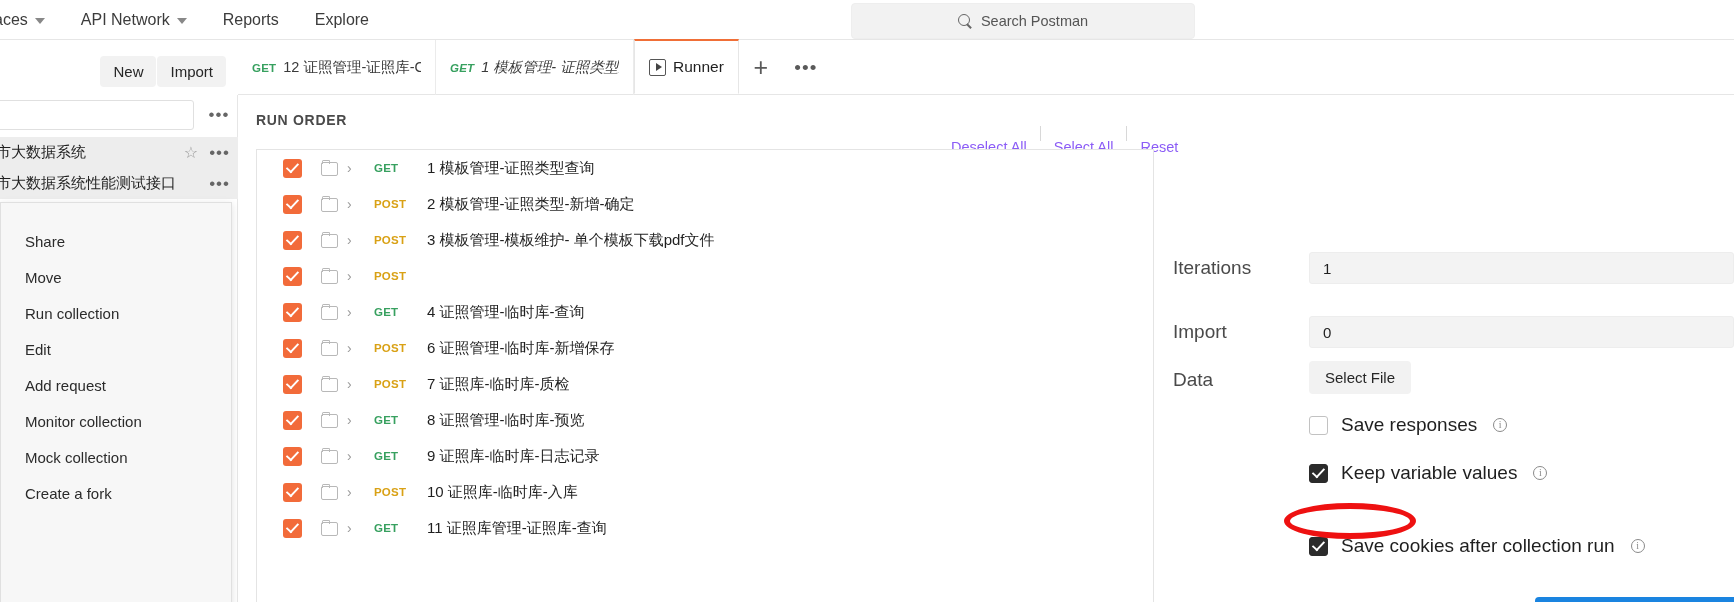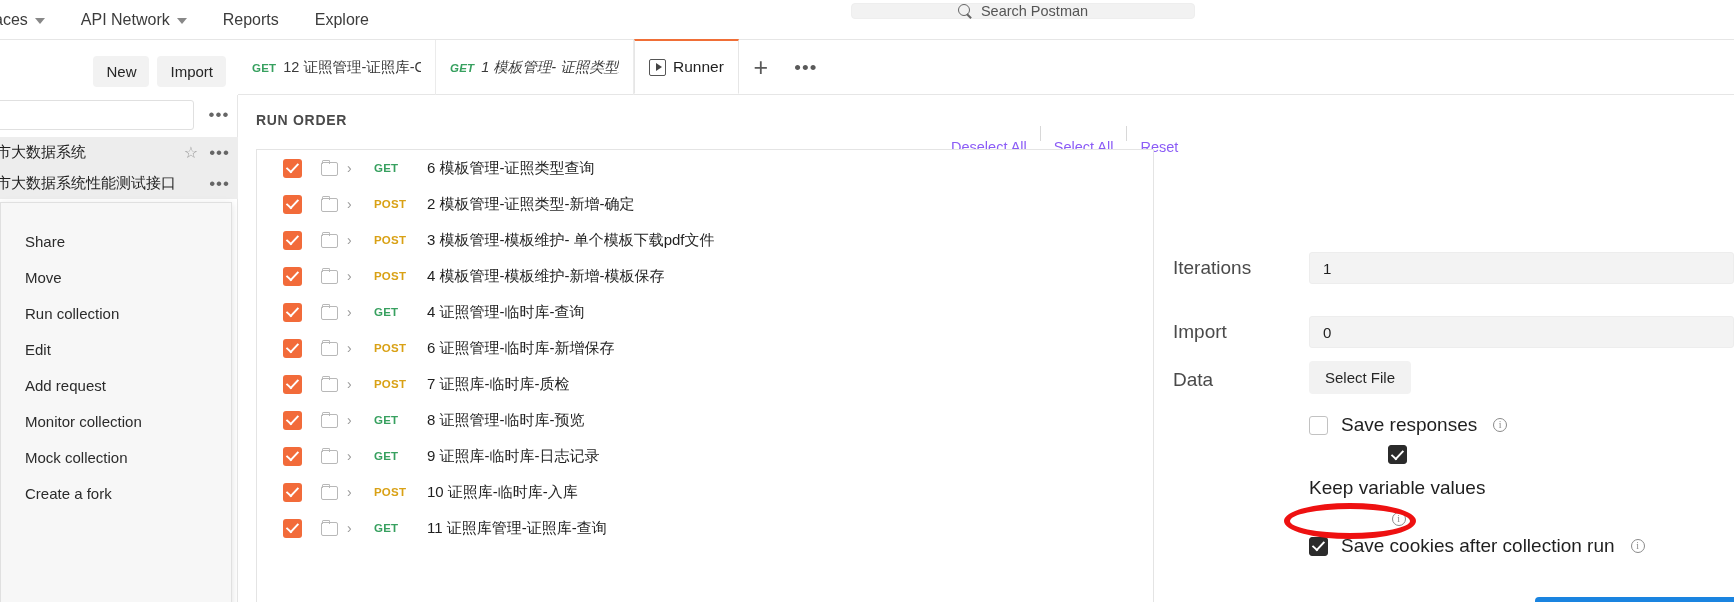--- a/index.html
+++ b/index.html
@@ -24,21 +24,21 @@
     cursor: pointer; white-space: nowrap;
   }
   .topnav-item.first { padding-left: 0; margin-left: -6px; }
   .chev {
     width: 0; height: 0; border-left: 5px solid transparent;
     border-right: 5px solid transparent; border-top: 6px solid #888;
     display: inline-block; margin-top: 2px;
   }
   .search-wrap {
     position: absolute; left: 851px; top: 3px;
-    width: 344px; height: 16px;
+    width: 344px; height: 36px;
     background: #f2f2f2; border: 1px solid #eeeeee; border-radius: 4px;
     display: flex; align-items: center; justify-content: center; gap: 9px;
     cursor: text;
   }
   .search-text { font-size: 14.5px; color: #555; }
   .mag { width: 14px; height: 14px; position: relative; display: inline-block; }
   .mag::before {
     content: ""; position: absolute; left: 0; top: 0;
     width: 10px; height: 10px; border: 1.6px solid #666; border-radius: 50%;
   }
@@ -48,21 +48,21 @@
     transform: rotate(45deg); transform-origin: left center;
   }
 
   
   .secondrow {
     position: absolute; left: 0; top: 40px; width: 1734px; height: 55px;
     background: #fff;
   }
   .newimport {
     position: absolute; right: 1508px; top: 16px;
-    display: flex; gap: 8px;
+    display: flex; gap: 1px;
   }
   .btn-soft {
     background: #f2f2f2; border: none; border-radius: 4px;
     font-size: 15px; color: #262626; padding: 7px 13px; cursor: pointer;
     font-family: inherit; white-space: nowrap;
   }
   .tabstrip {
     position: absolute; left: 238px; top: 40px; width: 1496px; height: 55px;
     display: flex; align-items: stretch; background: #fff;
     border-bottom: 1px solid #e6e6e6;
@@ -375,42 +375,41 @@
     </div>
   </div>
 
   <div class="list-panel">
     <div class="list-scroll">
       <div class="req-row">
         <span class="cbx"></span>
         <span class="folder-ic"></span>
         <span class="caret">›</span>
         <span class="rmeth meth get">GET</span>
-        <span class="rname">6 模板管理-证照类型查询</span>
+        <span class="rname">1 模板管理-证照类型查询</span>
       </div>
       <div class="req-row">
         <span class="cbx"></span>
         <span class="folder-ic"></span>
         <span class="caret">›</span>
         <span class="rmeth meth post">POST</span>
         <span class="rname">2 模板管理-证照类型-新增-确定</span>
       </div>
       <div class="req-row">
         <span class="cbx"></span>
         <span class="folder-ic"></span>
         <span class="caret">›</span>
         <span class="rmeth meth post">POST</span>
         <span class="rname">3 模板管理-模板维护- 单个模板下载pdf文件</span>
       </div>
       <div class="req-row">
         <span class="cbx"></span>
         <span class="folder-ic"></span>
         <span class="caret">›</span>
         <span class="rmeth meth post">POST</span>
-        <span class="rname">4 模板管理-模板维护-新增-模板保存</span>
       </div>
       <div class="req-row">
         <span class="cbx"></span>
         <span class="folder-ic"></span>
         <span class="caret">›</span>
         <span class="rmeth meth get">GET</span>
         <span class="rname">4 证照管理-临时库-查询</span>
       </div>
       <div class="req-row">
         <span class="cbx"></span>
@@ -472,21 +471,21 @@
       <span class="cfg-label">Data</span>
     </div>
     <button class="btn-soft" style="position:absolute; left:136px; top:212px; padding:8px 16px;">Select File</button>
 
     <div class="chk-row" style="left:136px; top:265px;">
       <span class="chk"></span>
       <span class="chk-label">Save responses</span>
       <span class="info-ic">i</span>
     </div>
 
-    <div class="chk-row" style="left:136px; top:296px;flex-direction:column;">
+    <div class="chk-row" style="left:136px; top:313px;">
       <span class="chk on"></span>
       <span class="chk-label">Keep variable values</span>
       <span class="info-ic">i</span>
     </div>
 
 
     <div class="chk-row" style="left:136px; top:386px;">
       <span class="chk on"></span>
       <span class="chk-label">Save cookies after collection run</span>
       <span class="info-ic">i</span>

